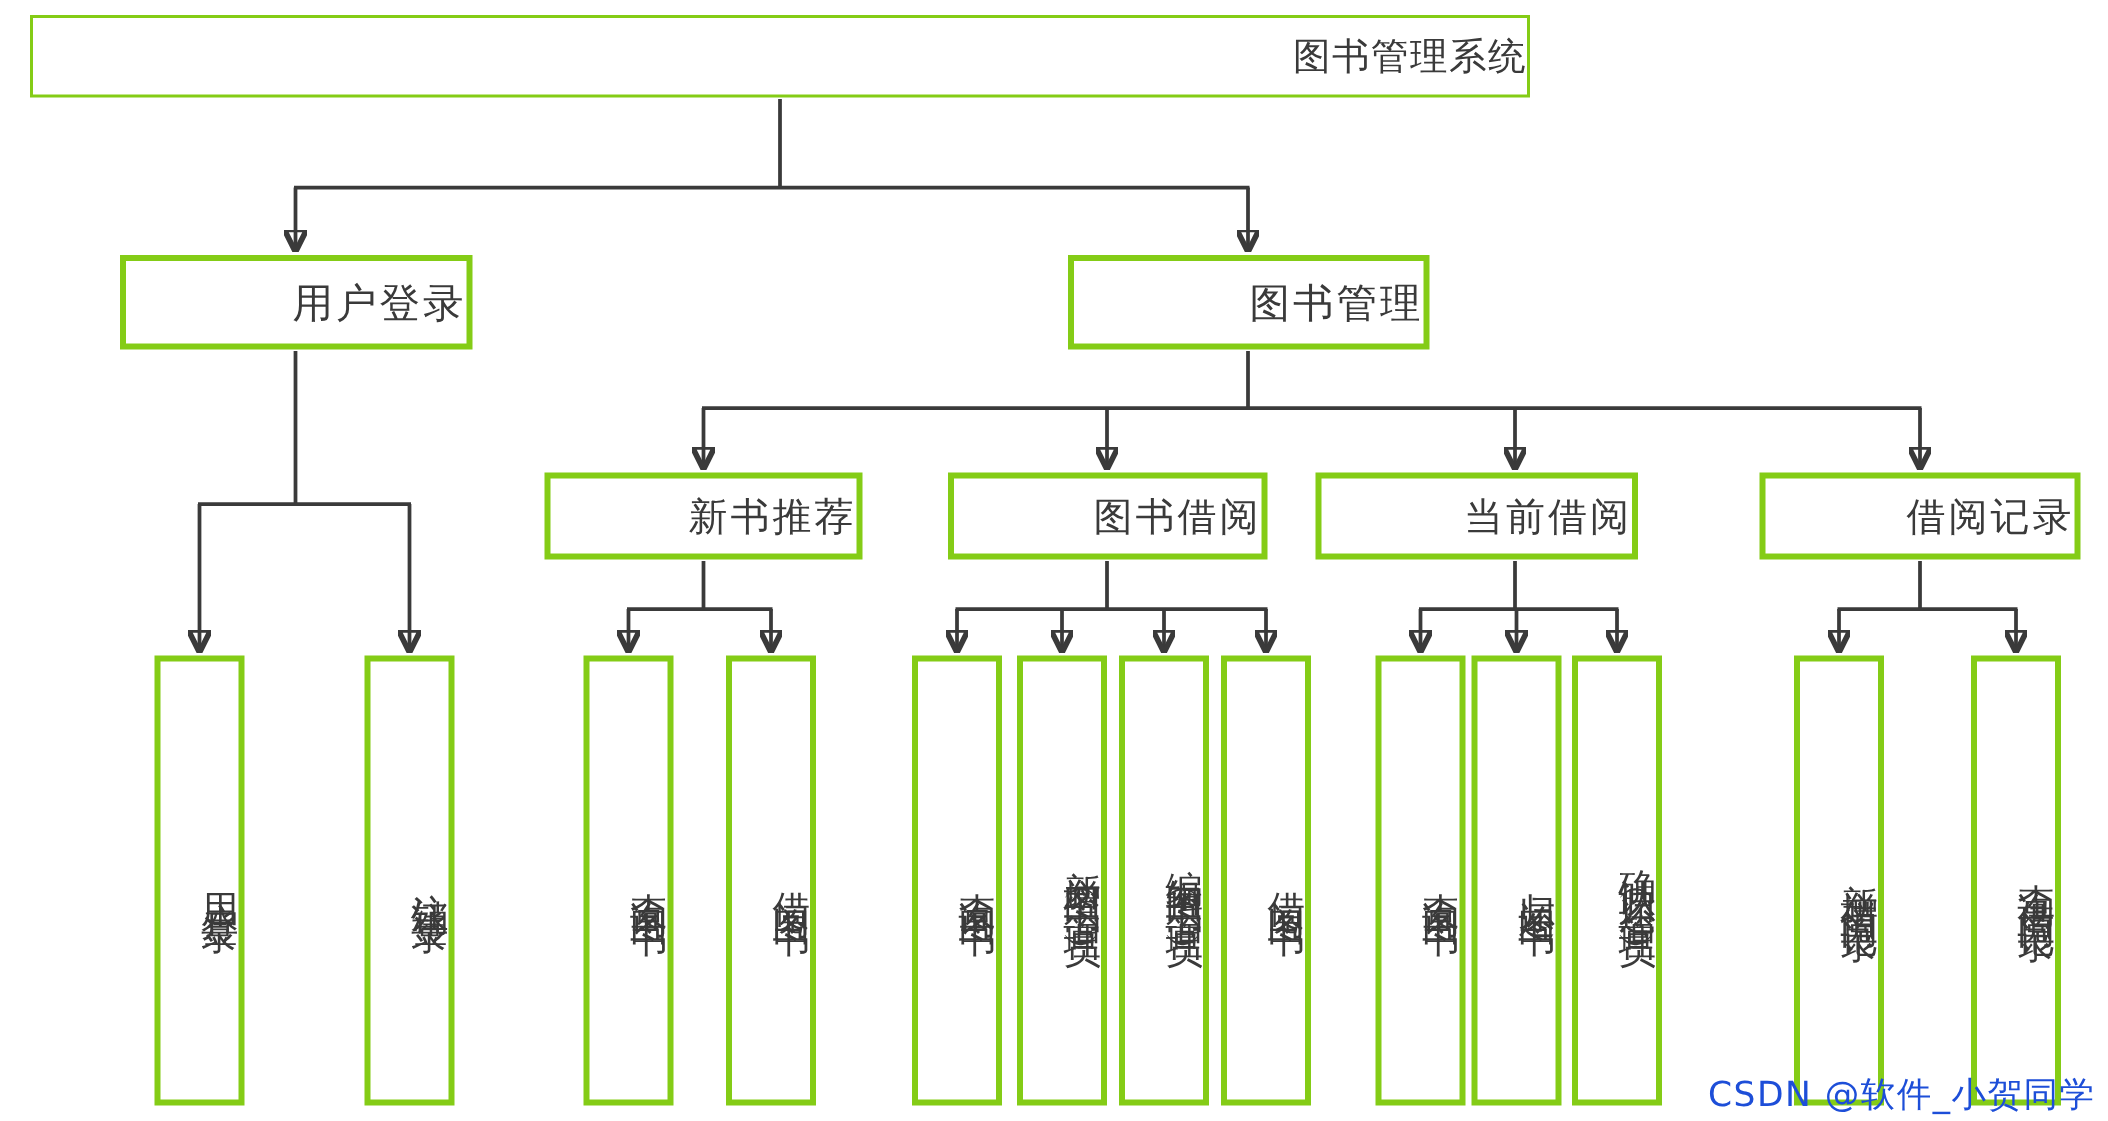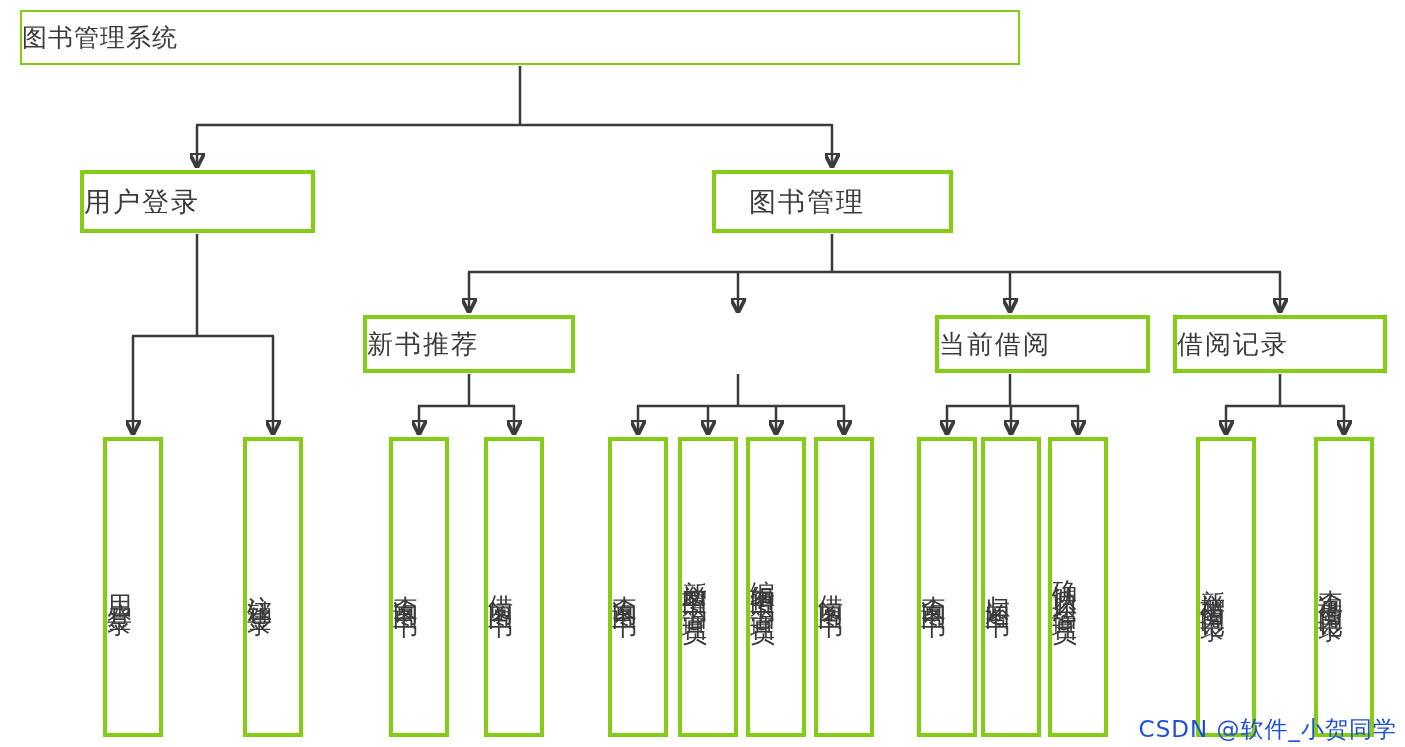--- a/index.html
+++ b/index.html
@@ -2,21 +2,21 @@
 <html><head>
 <meta charset="utf-8">
 <style>
   html,body{margin:0;padding:0;background:#ffffff;}
   #canvas{
     position:relative;width:1405px;height:747px;background:#ffffff;overflow:hidden;
     font-family:"DejaVu Sans","Liberation Sans",sans-serif;color:#3a3a3a;
   }
   .node{
     position:absolute;background:#ffffff;border:4px solid #84cc16;box-sizing:border-box;
-    display:flex;align-items:center;justify-content:flex-start;z-index:2;
+    display:flex;align-items:center;justify-content:flex-end;z-index:2;
   }
   .root{left:20px;top:10px;width:1000px;height:55px;border-width:2px;font-size:25px;letter-spacing:1px;}
   .lvl2{top:170px;height:63px;font-size:27px;letter-spacing:2px;}
   .lvl3{top:315px;height:58px;font-size:26px;letter-spacing:2px;}
   .leaf{top:437px;width:60px;height:300px;}
   .vtext{
     writing-mode:vertical-rl;text-orientation:mixed;
     font-size:25px;line-height:1;letter-spacing:6px;white-space:nowrap;color:#3a3a3a;
   }
   #edges{position:absolute;left:0;top:0;width:1405px;height:747px;z-index:1;pointer-events:none;}
@@ -86,21 +86,24 @@
   <div class="node lvl2" style="left:80px;width:235px;">
     <span>用户登录</span>
   </div>
   <div class="node lvl2" style="left:712px;width:241px;padding-left:33px;">
     <span>图书管理</span>
   </div>
 
   <div class="node lvl3" style="left:363px;width:212px;">
     <span>新书推荐</span>
   </div>
-  <div class="node lvl3" style="left:935px;width:215px;">
+  <div class="node lvl3" style="left:632px;width:213px;">
+    <span>图书借阅</span>
+  </div>
+  <div class="node lvl3" style="left:877px;width:215px;">
     <span>当前借阅</span>
   </div>
   <div class="node lvl3" style="left:1173px;width:214px;">
     <span>借阅记录</span>
   </div>
 
   <div class="node leaf" style="left:103px;">
     <span class="vtext">用户登录</span>
   </div>
   <div class="node leaf" style="left:243px;">

